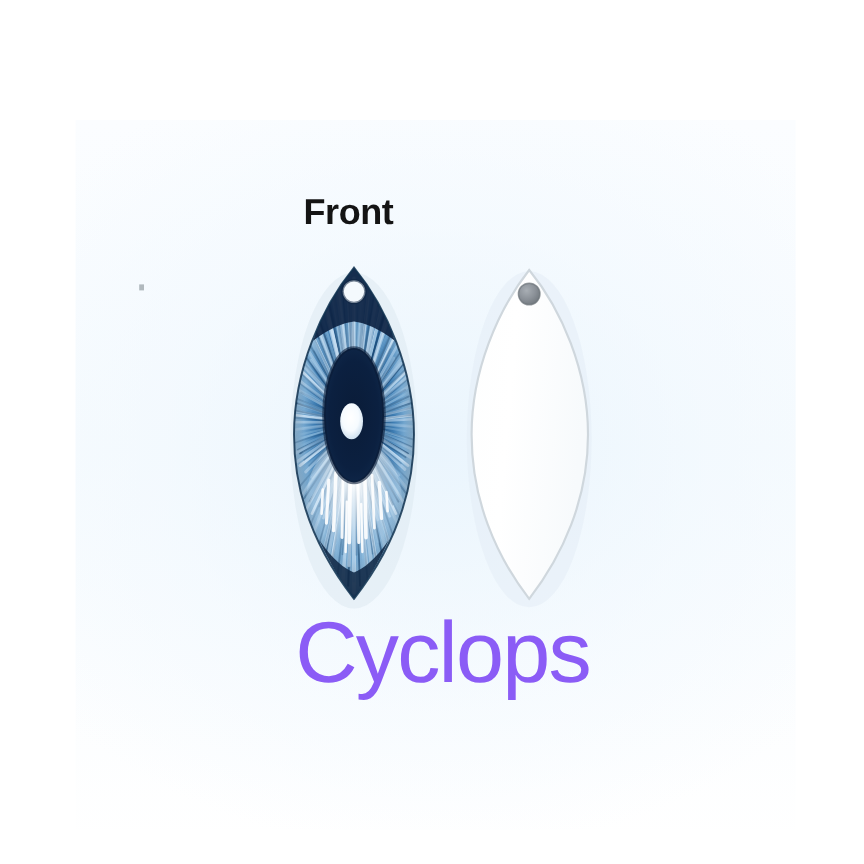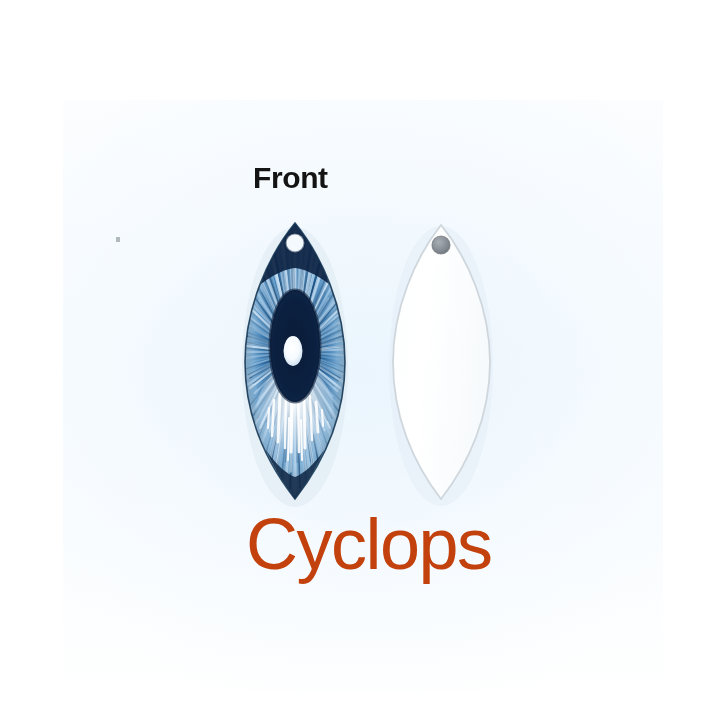--- a/index.html
+++ b/index.html
@@ -54,21 +54,21 @@
 
   
   .title {
     position: absolute;
     left: 246px;
     top: 508px;
     font-size: 72px;
     line-height: 72px;
     font-weight: 300;
     letter-spacing: -1.5px;
-    color: #c2410c;
+    color: #8b5cf6;
     white-space: nowrap;
     text-align: right;
   }
 
   
   .blade-wrap { position: absolute; }
   .blade-front { left: 244px; top: 222px; width: 102px; height: 278px; }
   .blade-back  { left: 392px; top: 224px; width: 99px;  height: 276px; }
   .blade-wrap svg { display: block; width: 100%; height: 100%; overflow: visible; }
 </style>

